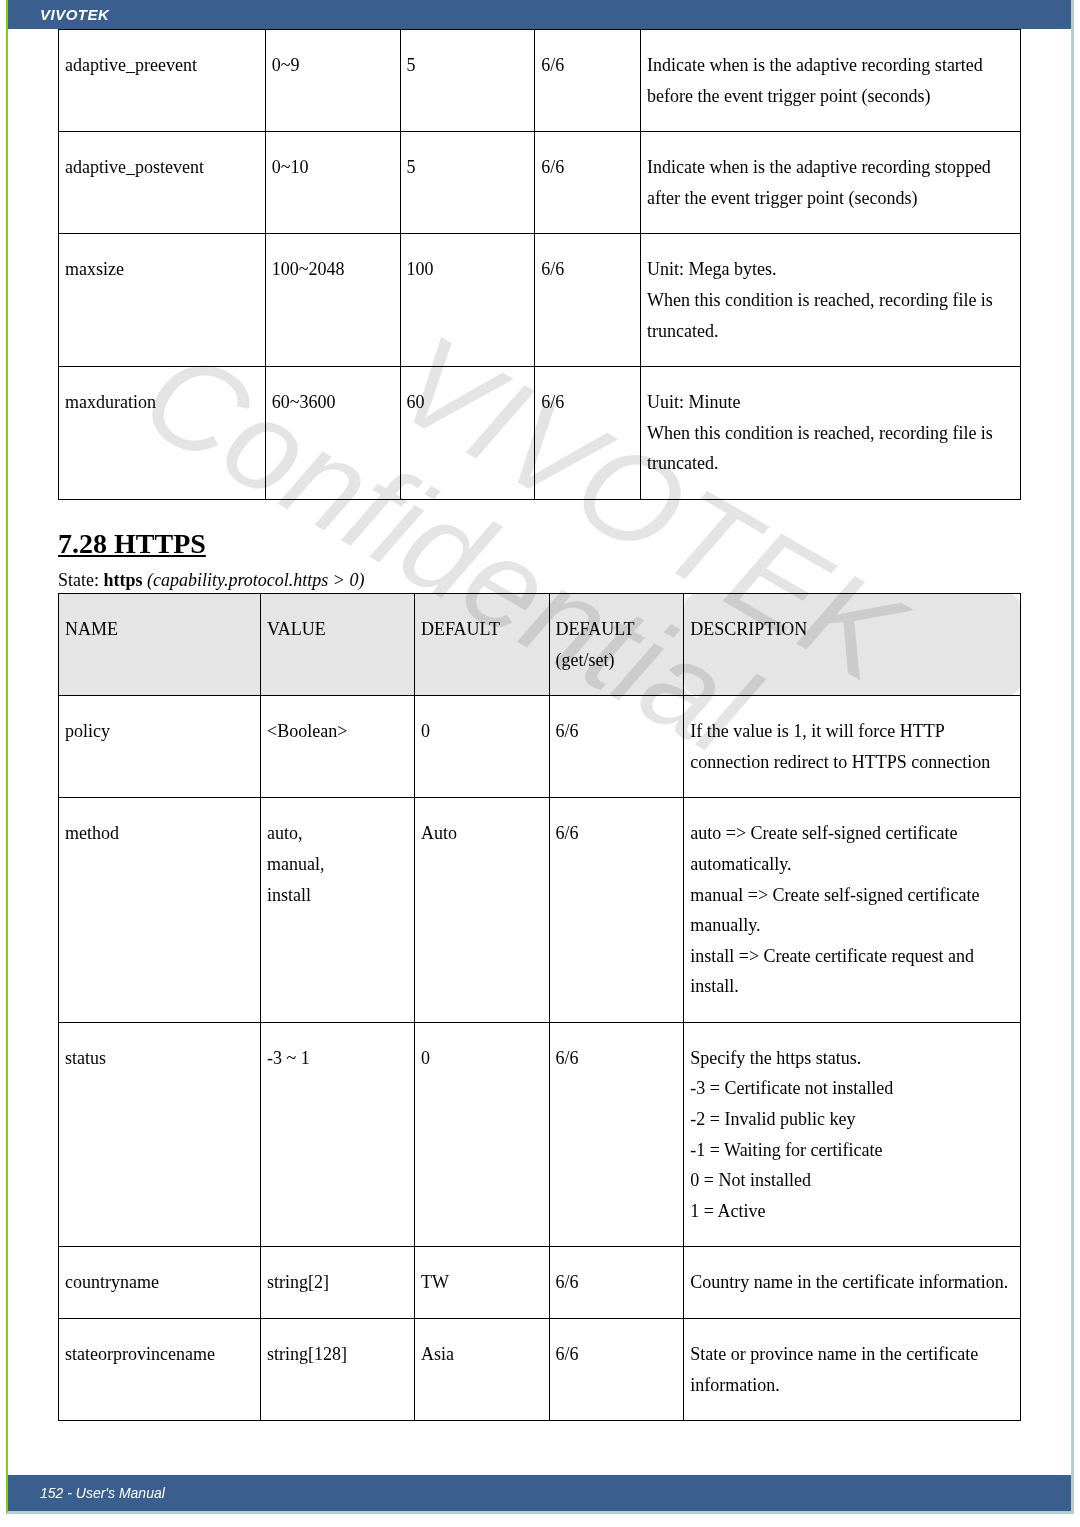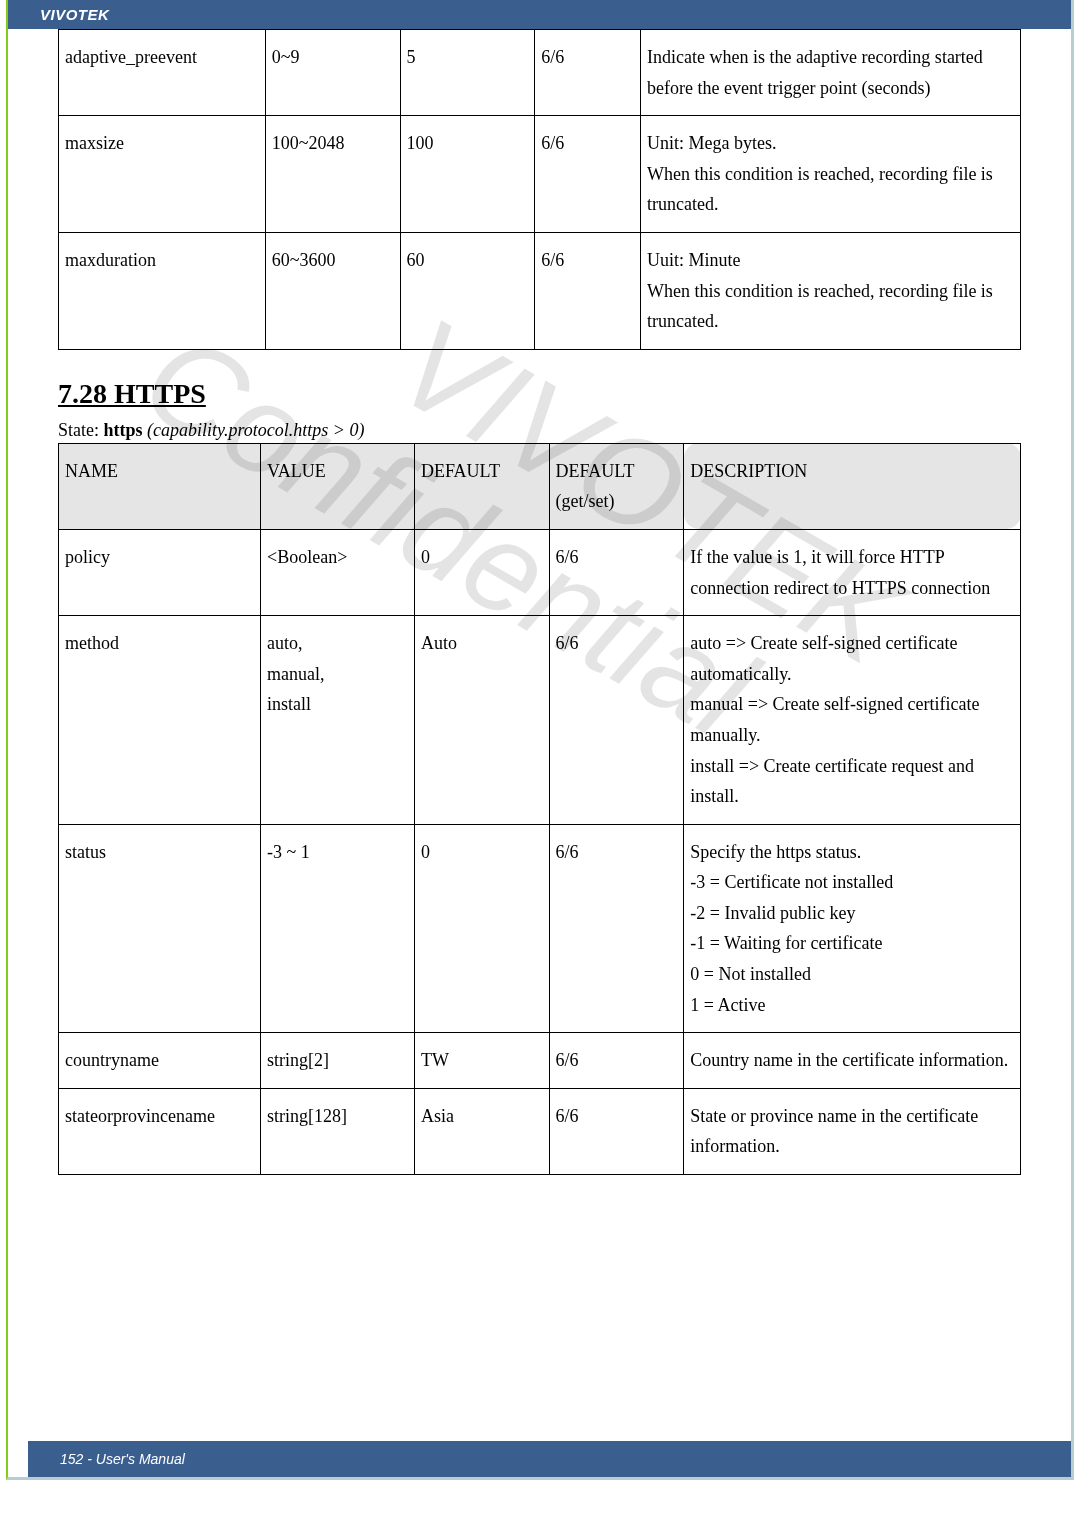--- a/index.html
+++ b/index.html
@@ -25,41 +25,40 @@
     position: absolute;
     bottom: 0;
     left: 0;
     right: 0;
     background: #3a5f8f;
     color: #fff;
     font-family: Arial, sans-serif;
     font-style: italic;
     font-size: 14px;
     padding: 10px 32px;
-    margin-left: 20px;
   }
   .content {
     padding: 0 50px 90px 50px;
   }
   .page-border {
     border-left: 2px solid #84cc16;
     border-right: 3px solid #b8ccd4;
     border-bottom: 3px solid #b8ccd4;
     margin: 0 6px;
     min-height: 1480px;
     position: relative;
   }
   table {
     border-collapse: collapse;
     width: 100%;
     font-size: 18px;
   }
   td, th {
     border: 1px solid #000;
-    padding: 12px 6px;
+    padding: 20px 6px;
     vertical-align: top;
     text-align: left;
     line-height: 1.7;
   }
   .t1 td:nth-child(1) { width: 21.5%; }
   .t1 td:nth-child(2) { width: 14%; }
   .t1 td:nth-child(3) { width: 14%; }
   .t1 td:nth-child(4) { width: 11%; }
   .t1 td:nth-child(5) { width: 39.5%; }
 
@@ -116,20 +115,27 @@
     <table class="t1">
       <tbody>
         <tr>
           <td>adaptive_preevent</td>
           <td>0~9</td>
           <td>5</td>
           <td>6/6</td>
           <td style="white-space:pre-line">Indicate when is the adaptive recording started before the event trigger point (seconds)</td>
         </tr>
         <tr>
+          <td>adaptive_postevent</td>
+          <td>0~10</td>
+          <td>5</td>
+          <td>6/6</td>
+          <td style="white-space:pre-line">Indicate when is the adaptive recording stopped after the event trigger point (seconds)</td>
+        </tr>
+        <tr>
           <td>maxsize</td>
           <td>100~2048</td>
           <td>100</td>
           <td>6/6</td>
           <td style="white-space:pre-line">Unit: Mega bytes.
 When this condition is reached, recording file is truncated.</td>
         </tr>
         <tr>
           <td>maxduration</td>
           <td>60~3600</td>

